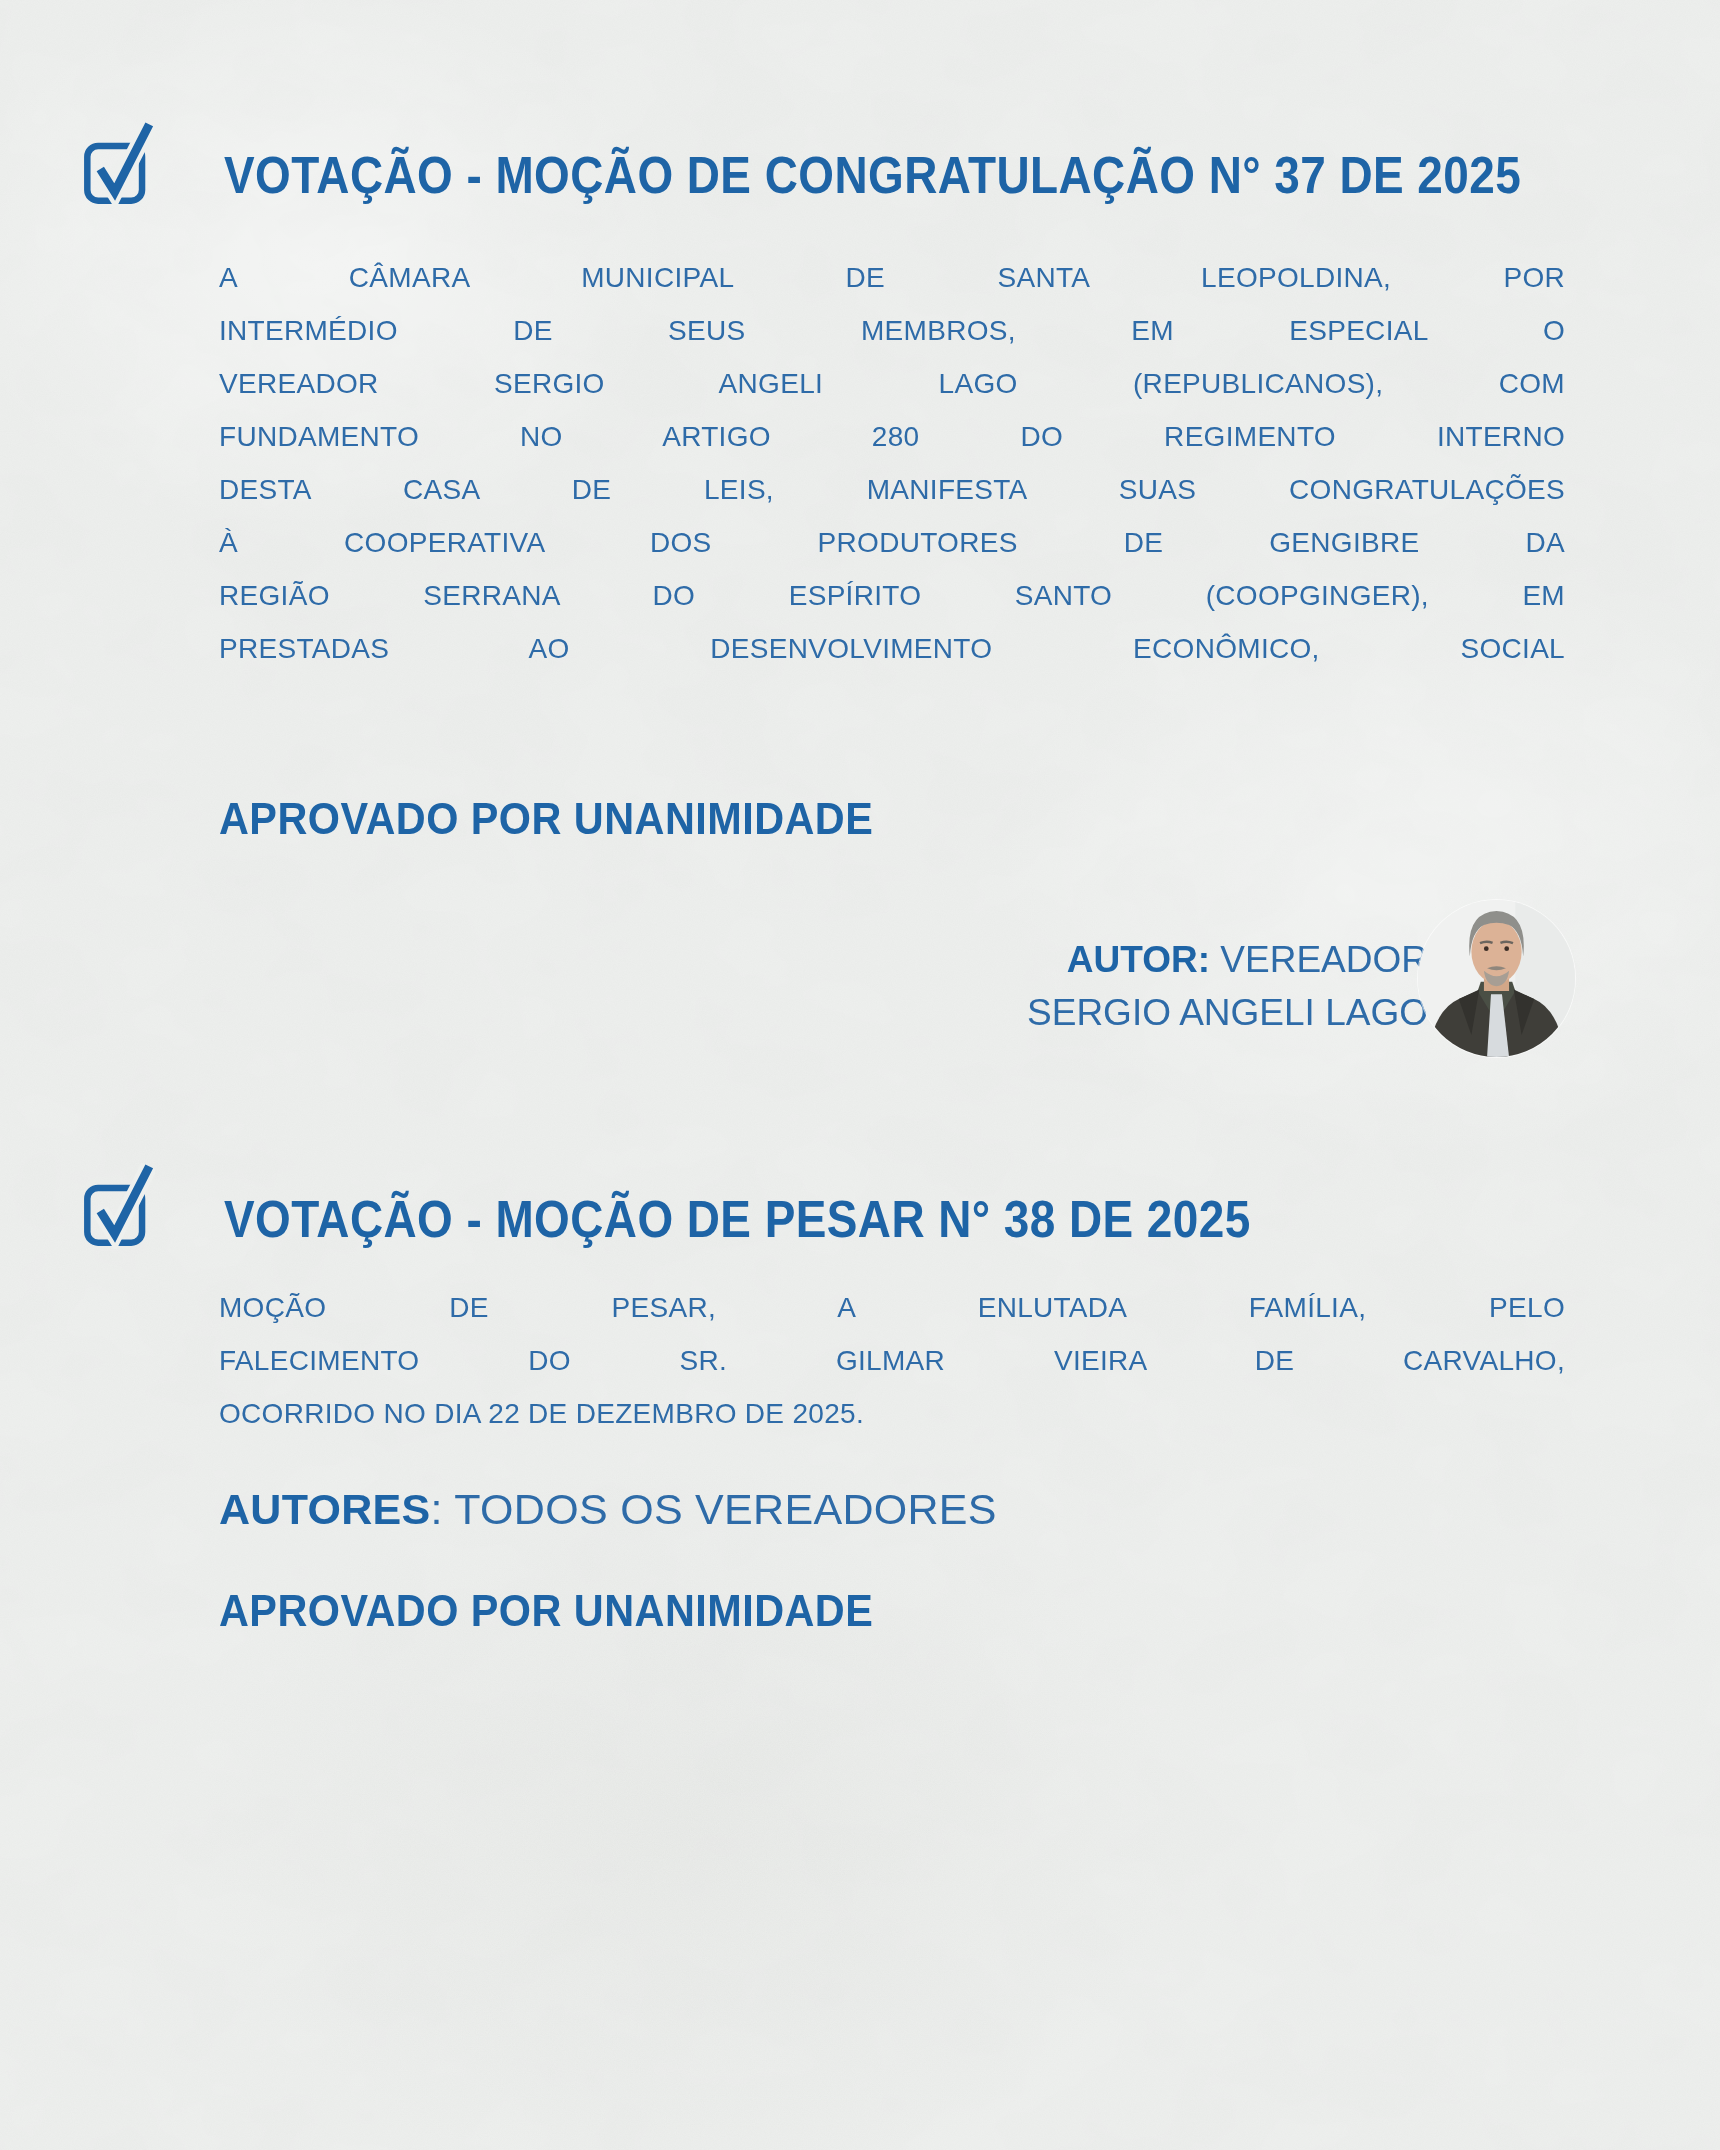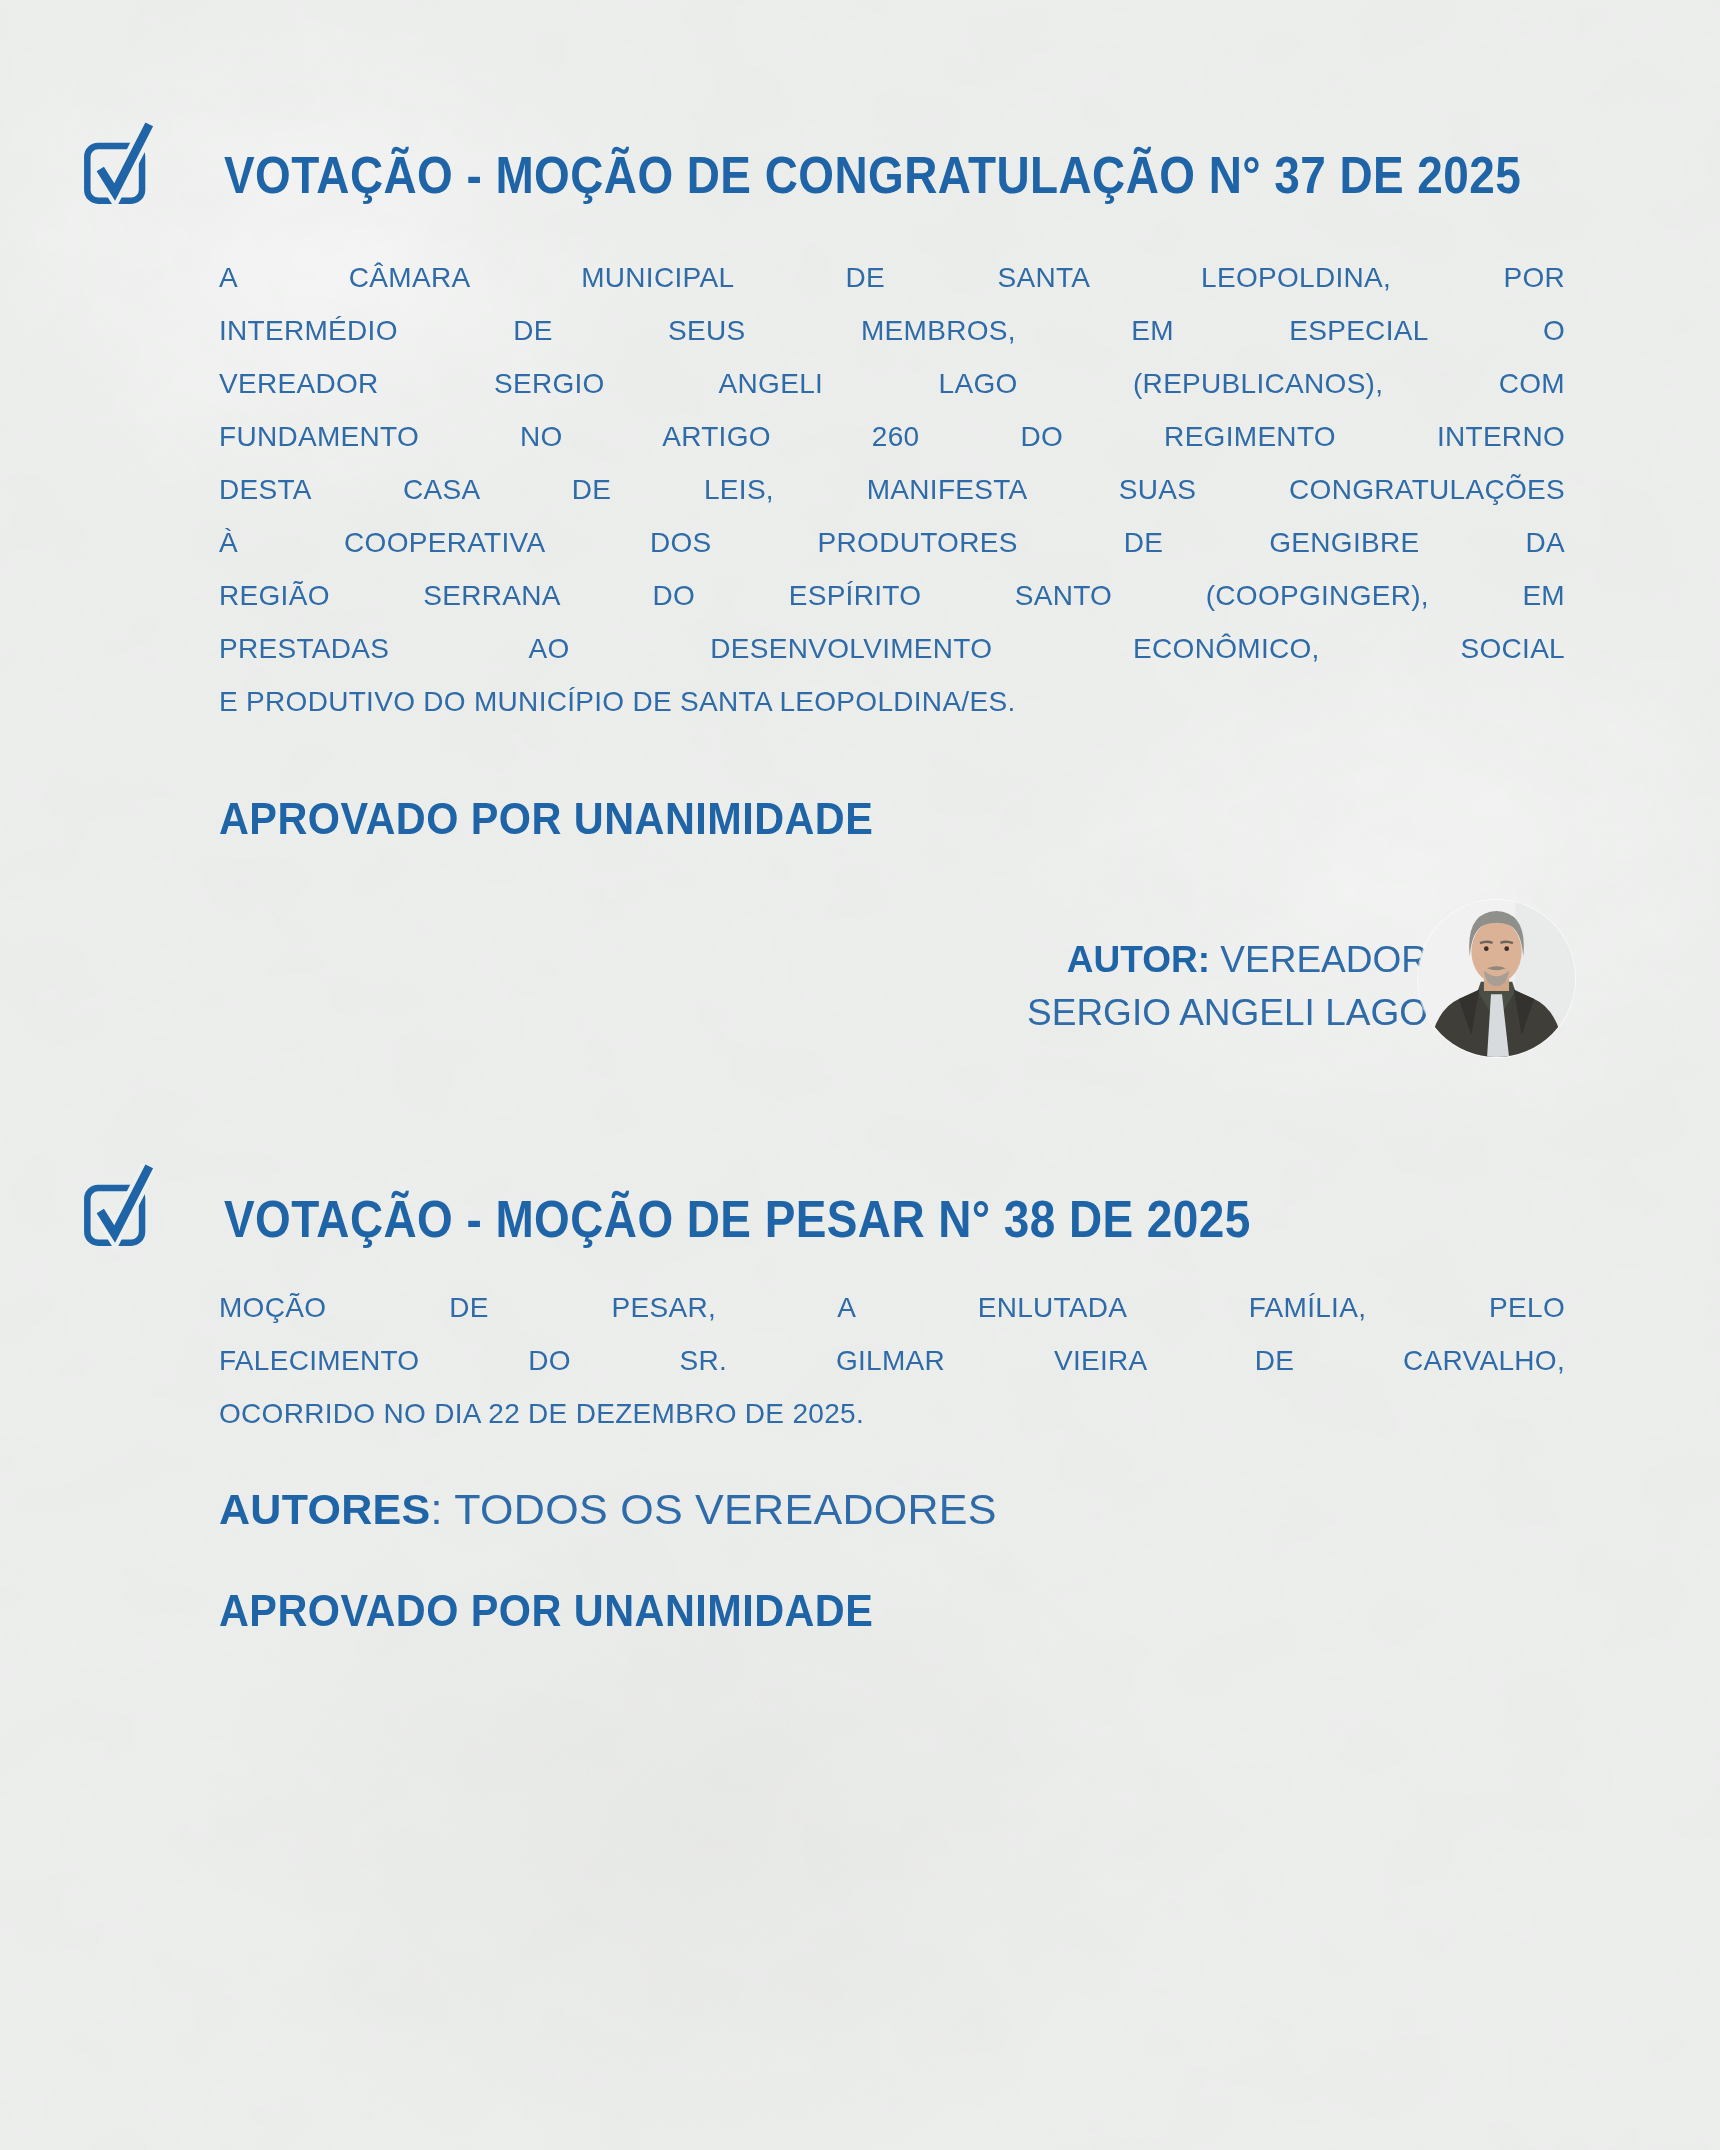--- a/index.html
+++ b/index.html
@@ -78,26 +78,25 @@
         <path d="M24 66 L44 98 L92 4" fill="none" stroke="#1e64a6" stroke-width="12"></path>
       </svg>
     </div>
 
     <h1 class="abs title" style="left:224px;top:147px;margin:0;">VOTAÇÃO - MOÇÃO DE CONGRATULAÇÃO N° 37 DE 2025</h1>
 
     <div class="abs body-par" style="left:219px;top:251px;width:1346px;">
         <div class="jline">A CÂMARA MUNICIPAL DE SANTA LEOPOLDINA, POR</div>
         <div class="jline">INTERMÉDIO DE SEUS MEMBROS, EM ESPECIAL O</div>
         <div class="jline">VEREADOR SERGIO ANGELI LAGO (REPUBLICANOS), COM</div>
-        <div class="jline">FUNDAMENTO NO ARTIGO 260 DO REGIMENTO INTERNO</div>
+        <div class="jline">FUNDAMENTO NO ARTIGO 280 DO REGIMENTO INTERNO</div>
         <div class="jline">DESTA CASA DE LEIS, MANIFESTA SUAS CONGRATULAÇÕES</div>
         <div class="jline">À COOPERATIVA DOS PRODUTORES DE GENGIBRE DA</div>
         <div class="jline">REGIÃO SERRANA DO ESPÍRITO SANTO (COOPGINGER), EM</div>
         <div class="jline">PRESTADAS AO DESENVOLVIMENTO ECONÔMICO, SOCIAL</div>
-        <div class="jline last">E PRODUTIVO DO MUNICÍPIO DE SANTA LEOPOLDINA/ES.</div>
       </div>
 
     <div class="abs result" style="left:219px;top:793px;">APROVADO POR UNANIMIDADE</div>
 
     <div class="abs author-block" style="left:852px;top:933px;width:576px;">
       <div>
         <span class="lbl">AUTOR:</span>
         <span>VEREADOR</span>
       </div>
       <div>SERGIO ANGELI LAGO</div>

